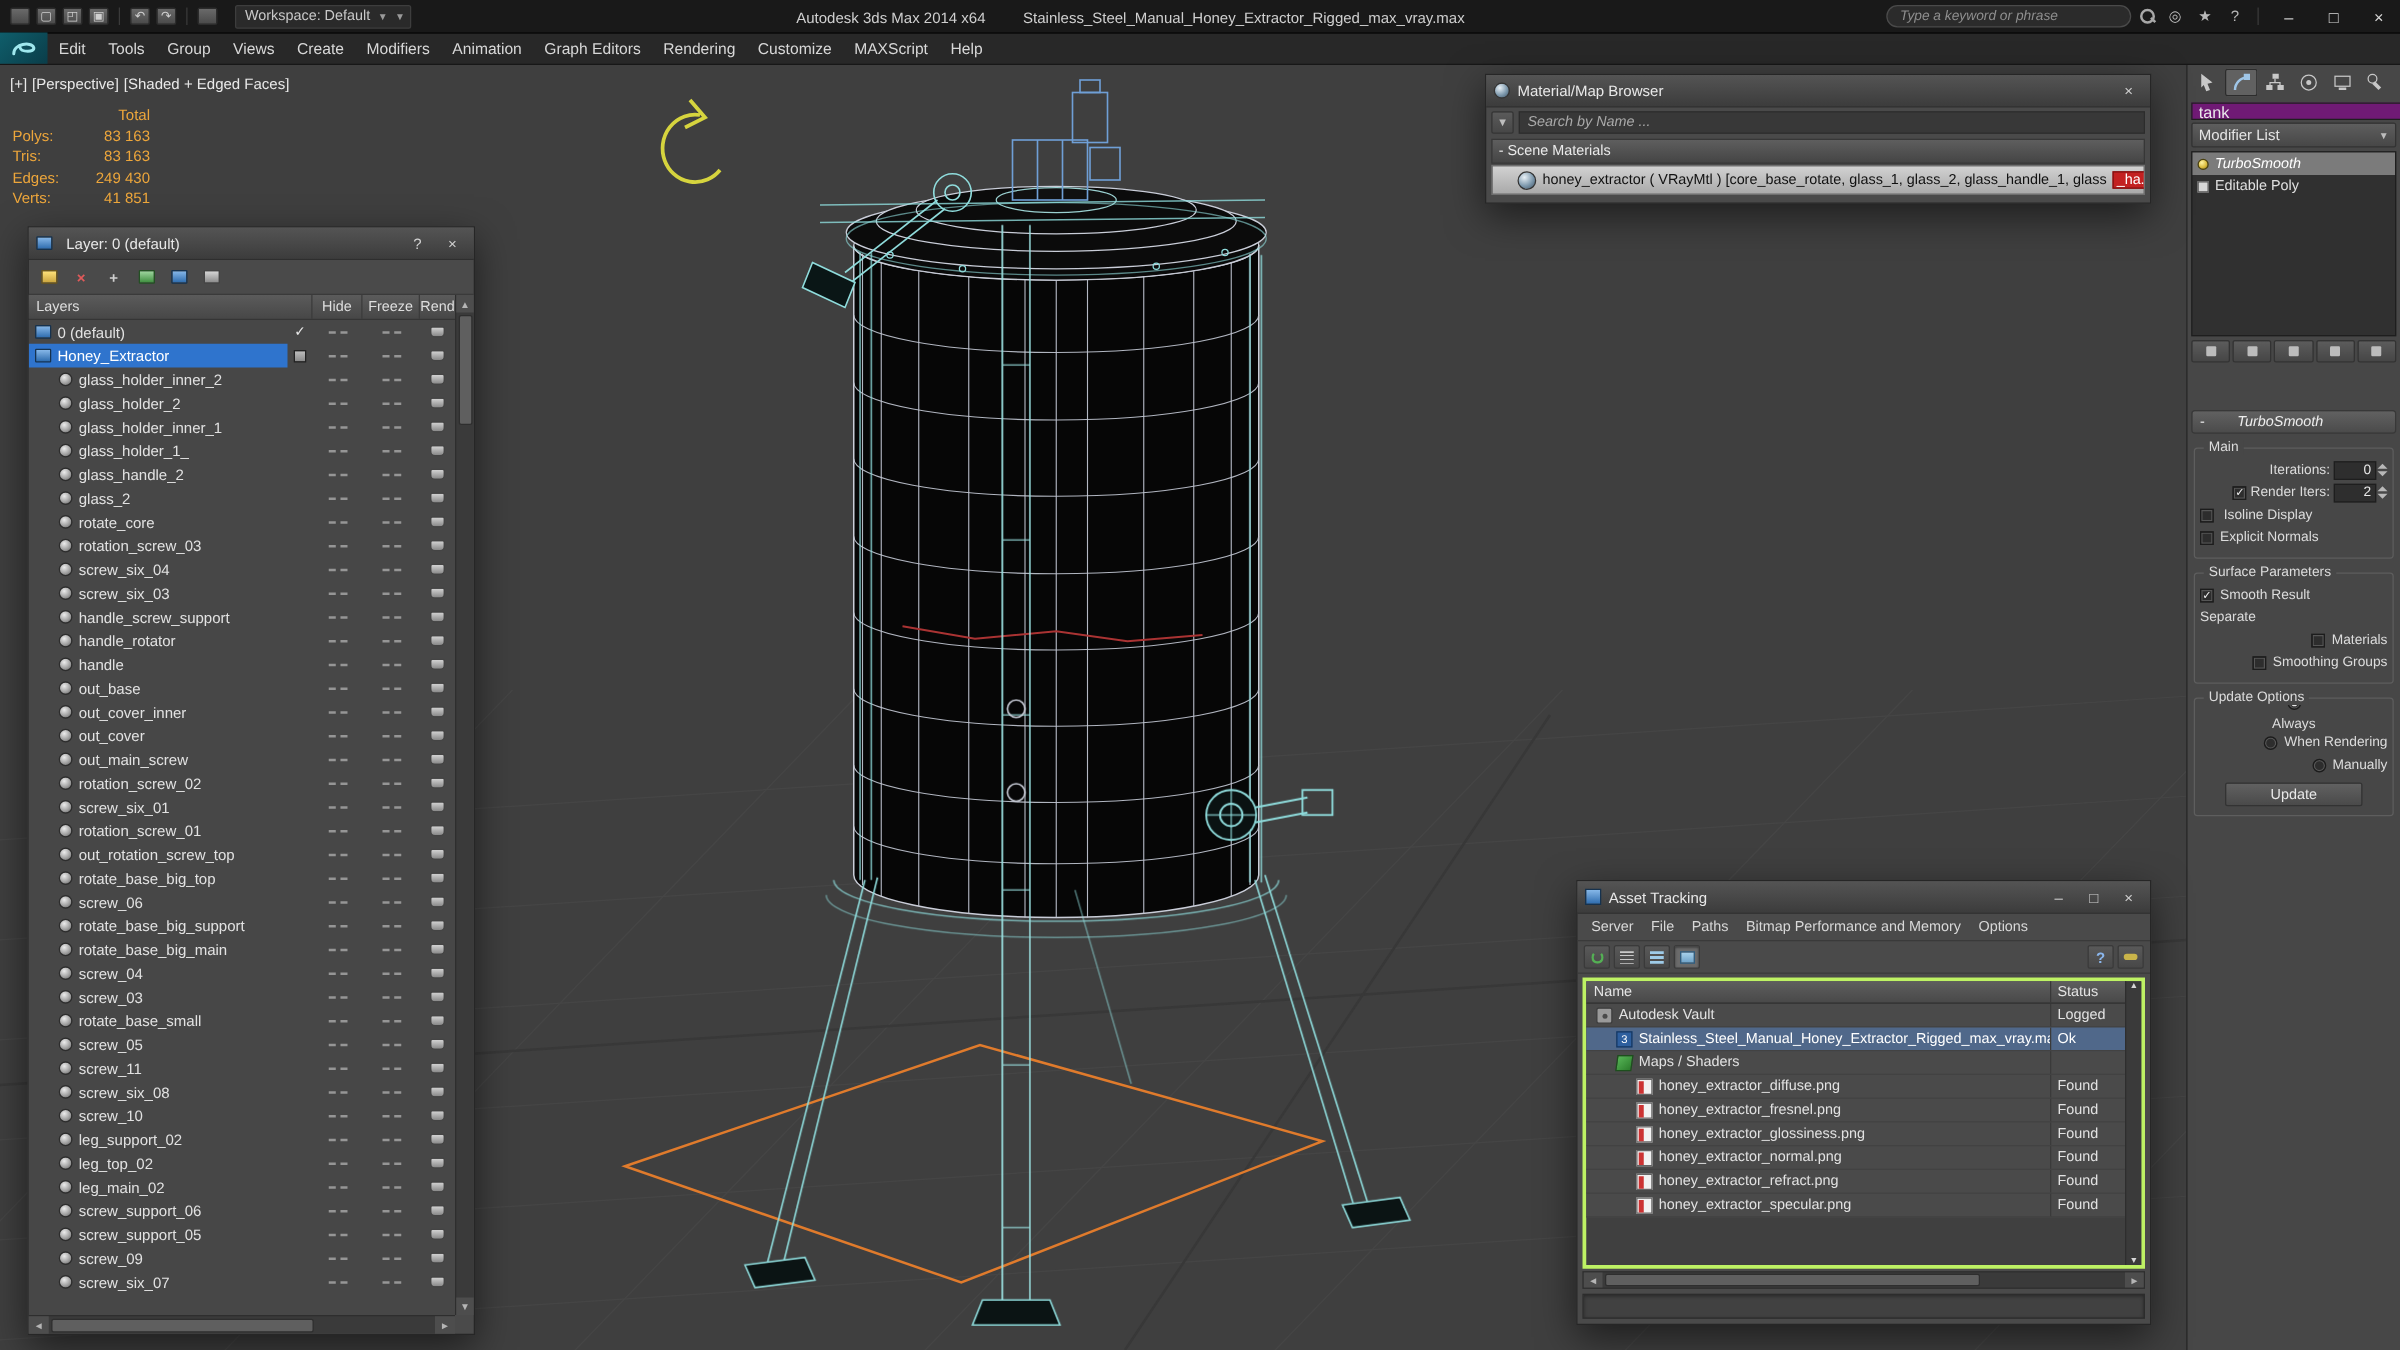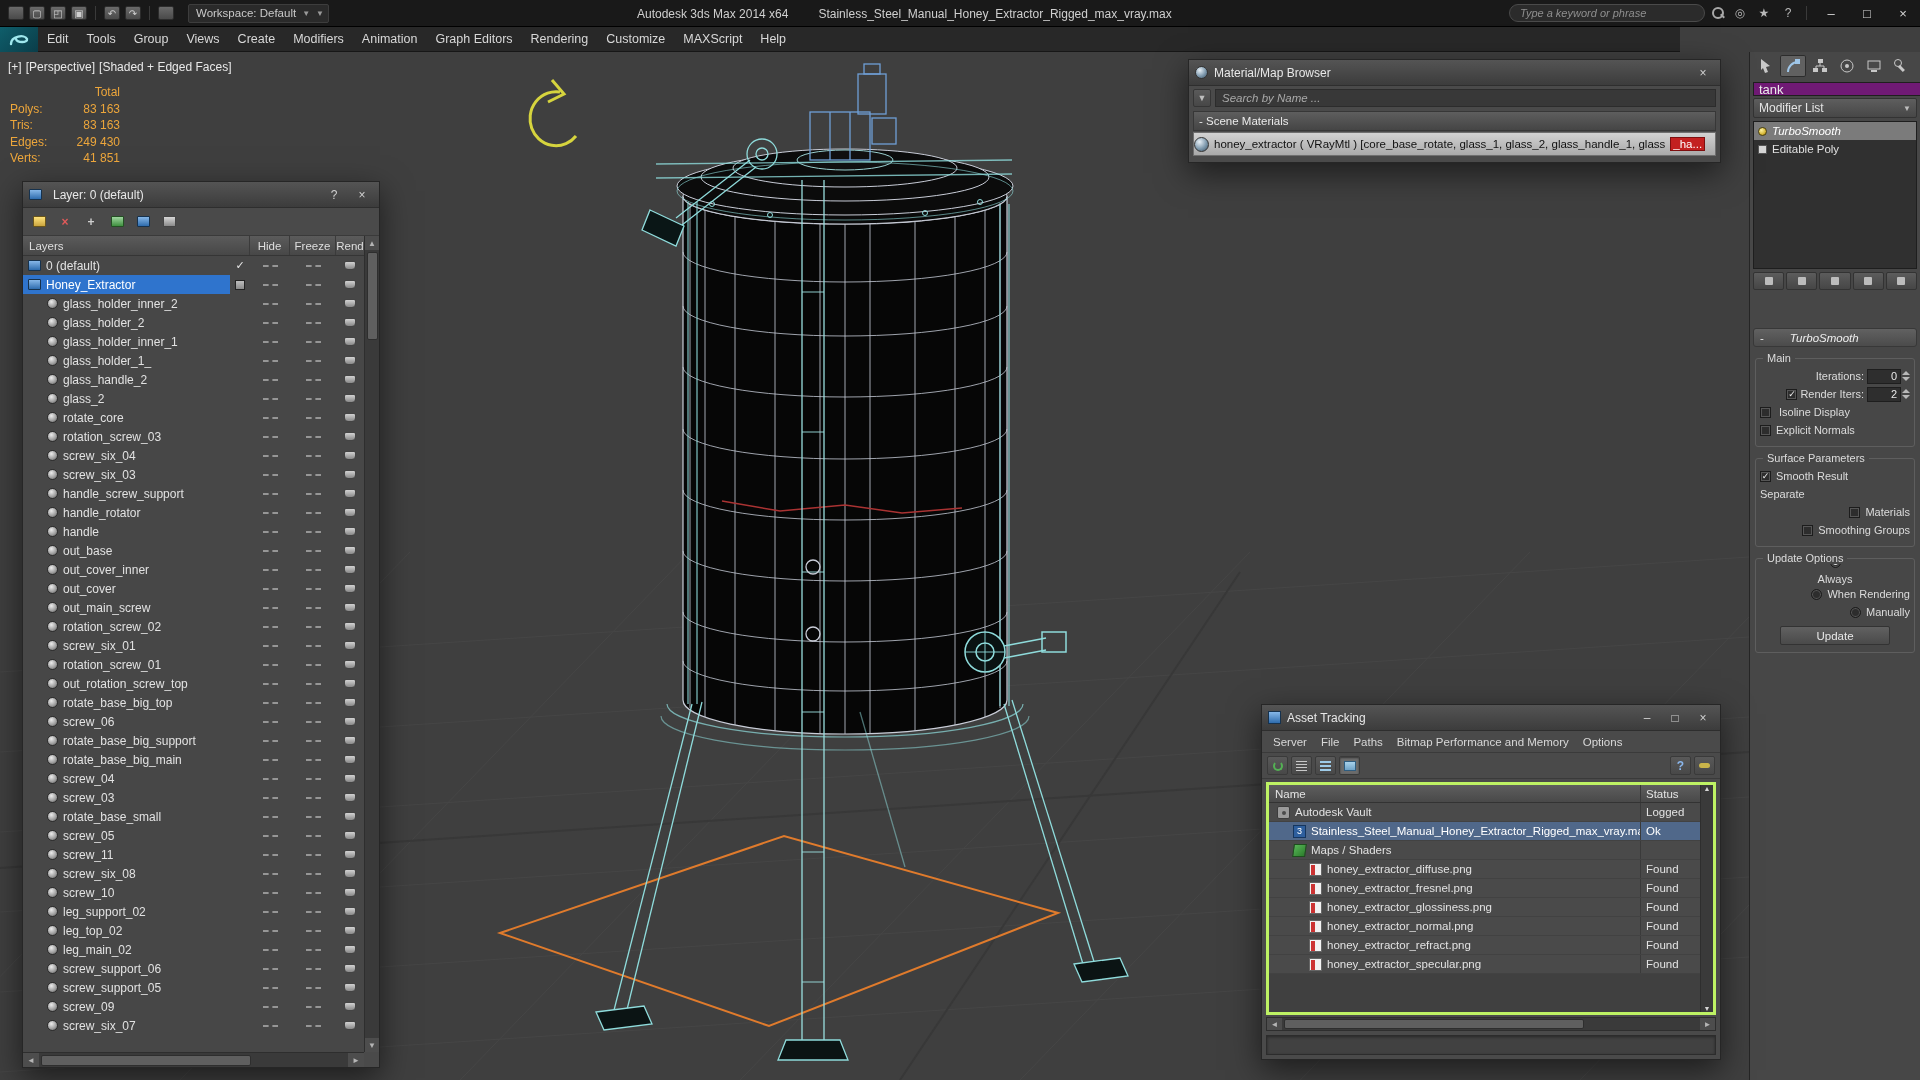--- a/index.html
+++ b/index.html
@@ -24,22 +24,22 @@
   .tb-search{width:196px;height:18px;background:#2b2b2b;border:1px solid #4a4a4a;border-radius:9px;
     color:#bdbdbd;font-style:italic;font-size:11px;padding:0 10px;outline:none;}
   .tb-search::placeholder{color:#8f8f8f;font-style:italic;}
   .icon-mag{position:relative;width:14px;height:14px;}
   .icon-mag::before{content:"";position:absolute;left:1px;top:1px;width:8px;height:8px;border:2px solid #a8a8a8;border-radius:50%;}
   .icon-mag::after{content:"";position:absolute;left:9px;top:9px;width:5px;height:2px;background:#a8a8a8;transform:rotate(45deg);}
   .tb-glyph{width:18px;text-align:center;color:#b8b8b8;font-size:12px;}
   .winbtn{width:30px;height:22px;display:flex;align-items:center;justify-content:center;color:#d8d8d8;font-size:13px;}
 
   
-  .menubar{position:absolute;left:0;top:27px;width:1680px;height:25px;background:#282828;
-    border-bottom:1px solid #171717;display:flex;align-items:flex-start;}
+  .menubar{position:absolute;left:0;top:27px;width:1920px;height:25px;background:#282828;
+    border-bottom:1px solid #171717;display:flex;align-items:flex-end;}
   .logo{width:38px;height:25px;background:linear-gradient(135deg,#0f5e6b,#0a3d49);display:flex;
     align-items:center;justify-content:center;}
   .menu-items{display:flex;align-items:center;height:100%;}
   .menu-item{padding:0 9px;height:100%;display:flex;align-items:center;font-size:12.5px;color:#d8d8d8;cursor:default;}
 
   
   .viewport{position:absolute;left:0;top:52px;width:1749px;height:1028px;background:#3f3f3f;overflow:hidden;}
   .vp-label{position:absolute;left:8px;top:8px;display:flex;gap:4px;color:#e9e9e9;font-size:12px;z-index:3;}
   .vp-stats{position:absolute;left:10px;top:32px;z-index:3;color:#eda63b;font-size:12px;
     display:grid;grid-template-columns:48px 62px;line-height:16.5px;}
@@ -90,21 +90,21 @@
 
   
   .mat-browser{left:1188px;top:59px;width:533px;height:104px;}
   .mb-search-row{height:24px;display:flex;align-items:center;padding:2px 4px;gap:4px;}
   .mb-drop{width:18px;height:18px;display:flex;align-items:center;justify-content:center;color:#bdbdbd;font-size:9px;
     background:linear-gradient(#5a5a5a,#474747);border:1px solid #353535;border-radius:2px;}
   .mb-field{flex:1;height:18px;background:#383838;border:1px solid #2c2c2c;display:flex;align-items:center;
     padding:0 6px;color:#a9a9a9;font-style:italic;font-size:11.5px;}
   .mb-section{height:20px;margin:1px 4px;display:flex;align-items:center;padding:0 5px;
     background:linear-gradient(#5e5e5e,#454545);border:1px solid #373737;font-size:11.5px;color:#eaeaea;}
-  .mb-matrow{height:24px;margin:1px 4px;display:flex;align-items:center;gap:5px;padding:0 0;
+  .mb-matrow{height:24px;margin:1px 4px;display:flex;align-items:center;gap:5px;padding:0 20px;
     background:linear-gradient(#d2d2d2,#a9a9a9);border:1px solid #6f6f6f;color:#111;font-size:11.5px;
     white-space:nowrap;overflow:hidden;}
   .mat-sphere{width:15px;height:15px;flex:none;border-radius:50%;border:1px solid #333;
     background:radial-gradient(circle at 35% 30%,#e8f0f6,#7e99ad 55%,#3c5264);}
   .mb-tail{background:#c32020;color:#fff;padding:0 2px;border:1px solid #7e0f0f;}
 
   
   .cmd-panel{position:absolute;left:1749px;top:52px;width:171px;height:1028px;background:#474747;
     border-left:1px solid #252525;padding:2px 3px;}
   .cp-tabs{display:flex;gap:1px;padding:1px 0 3px;}

